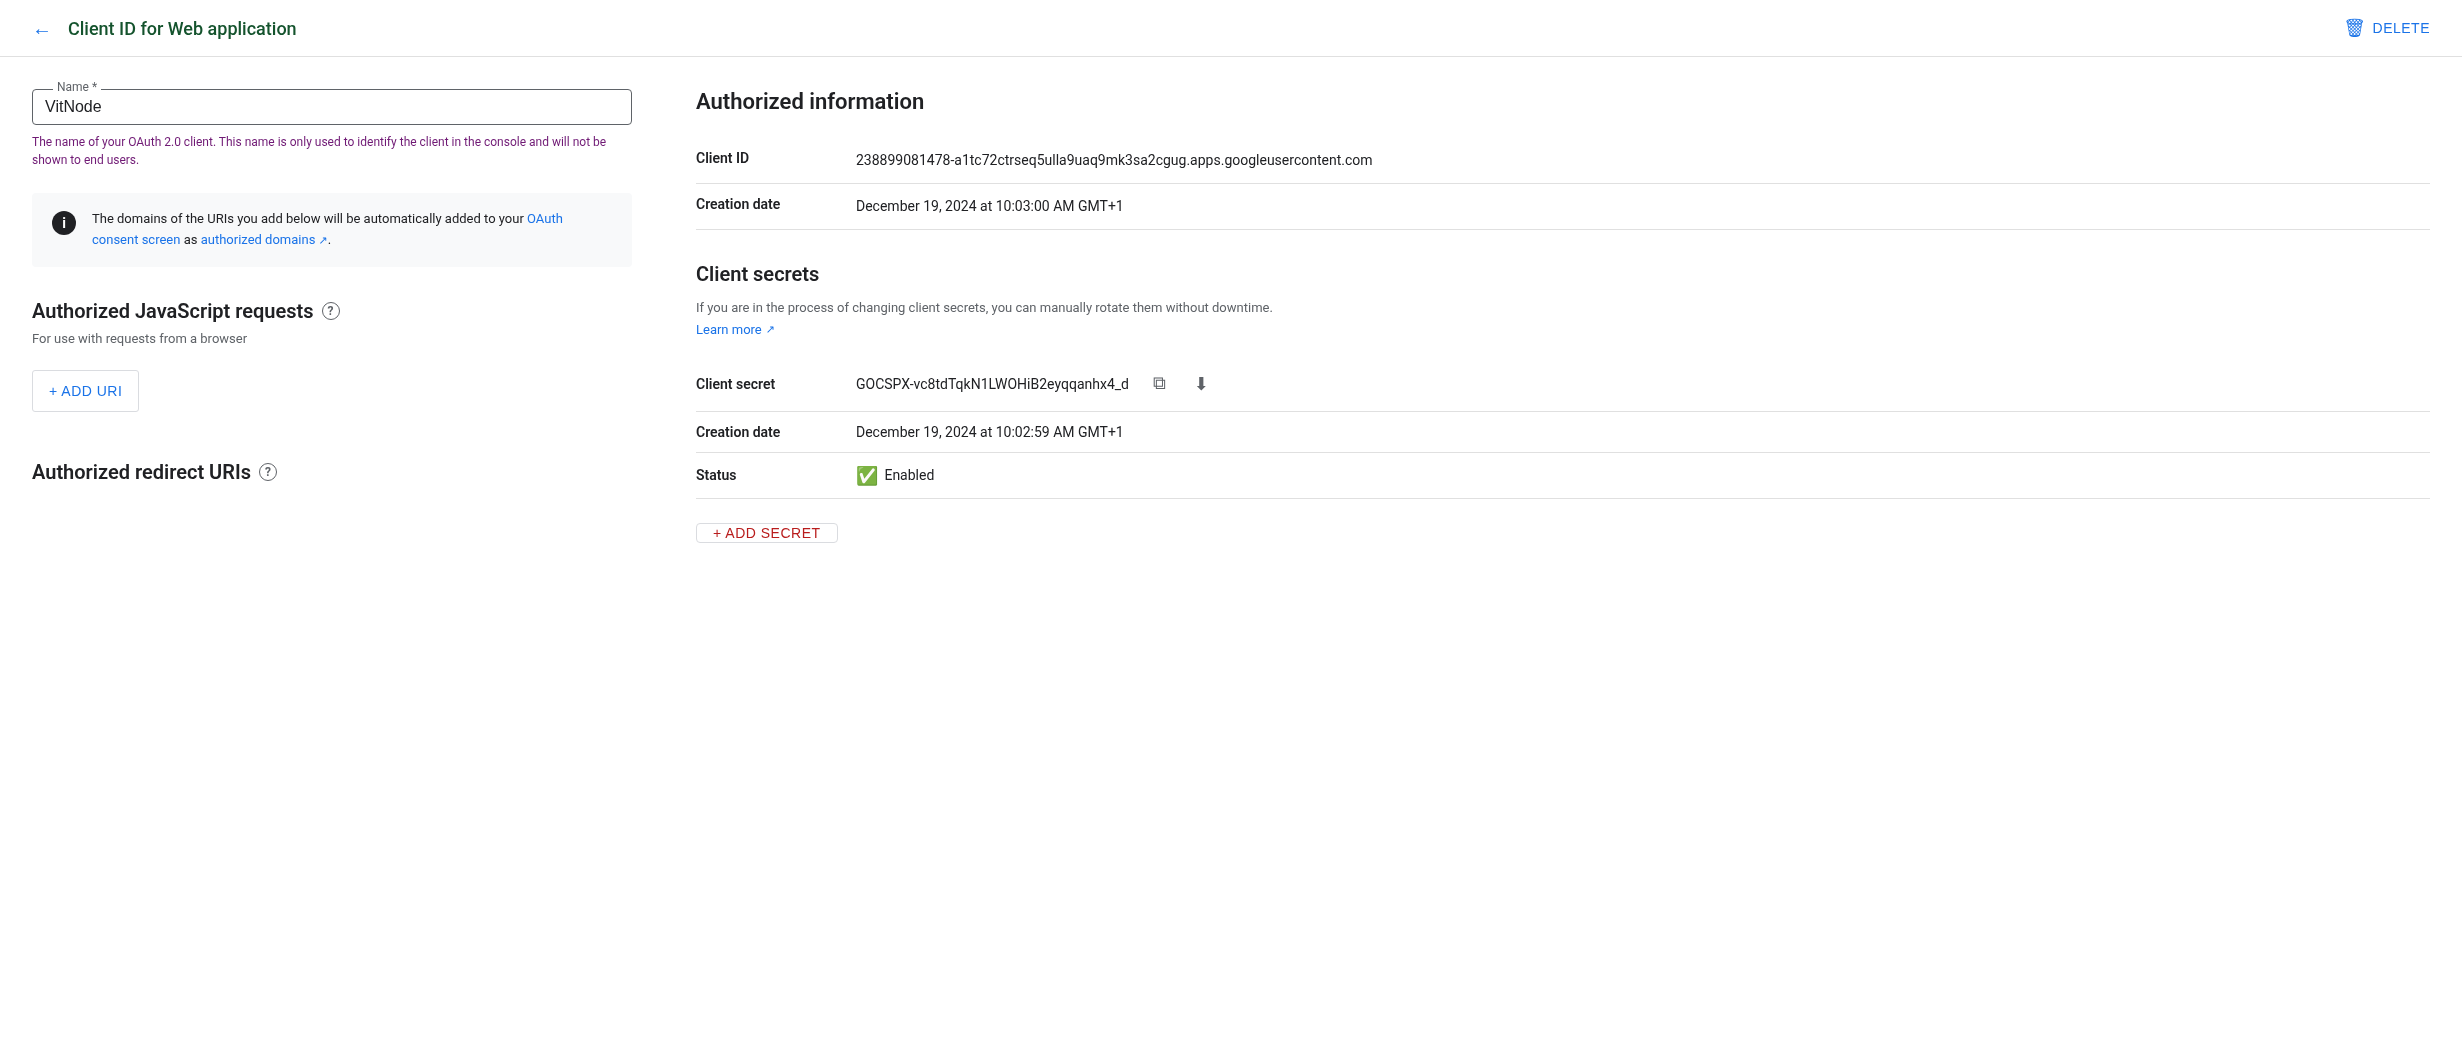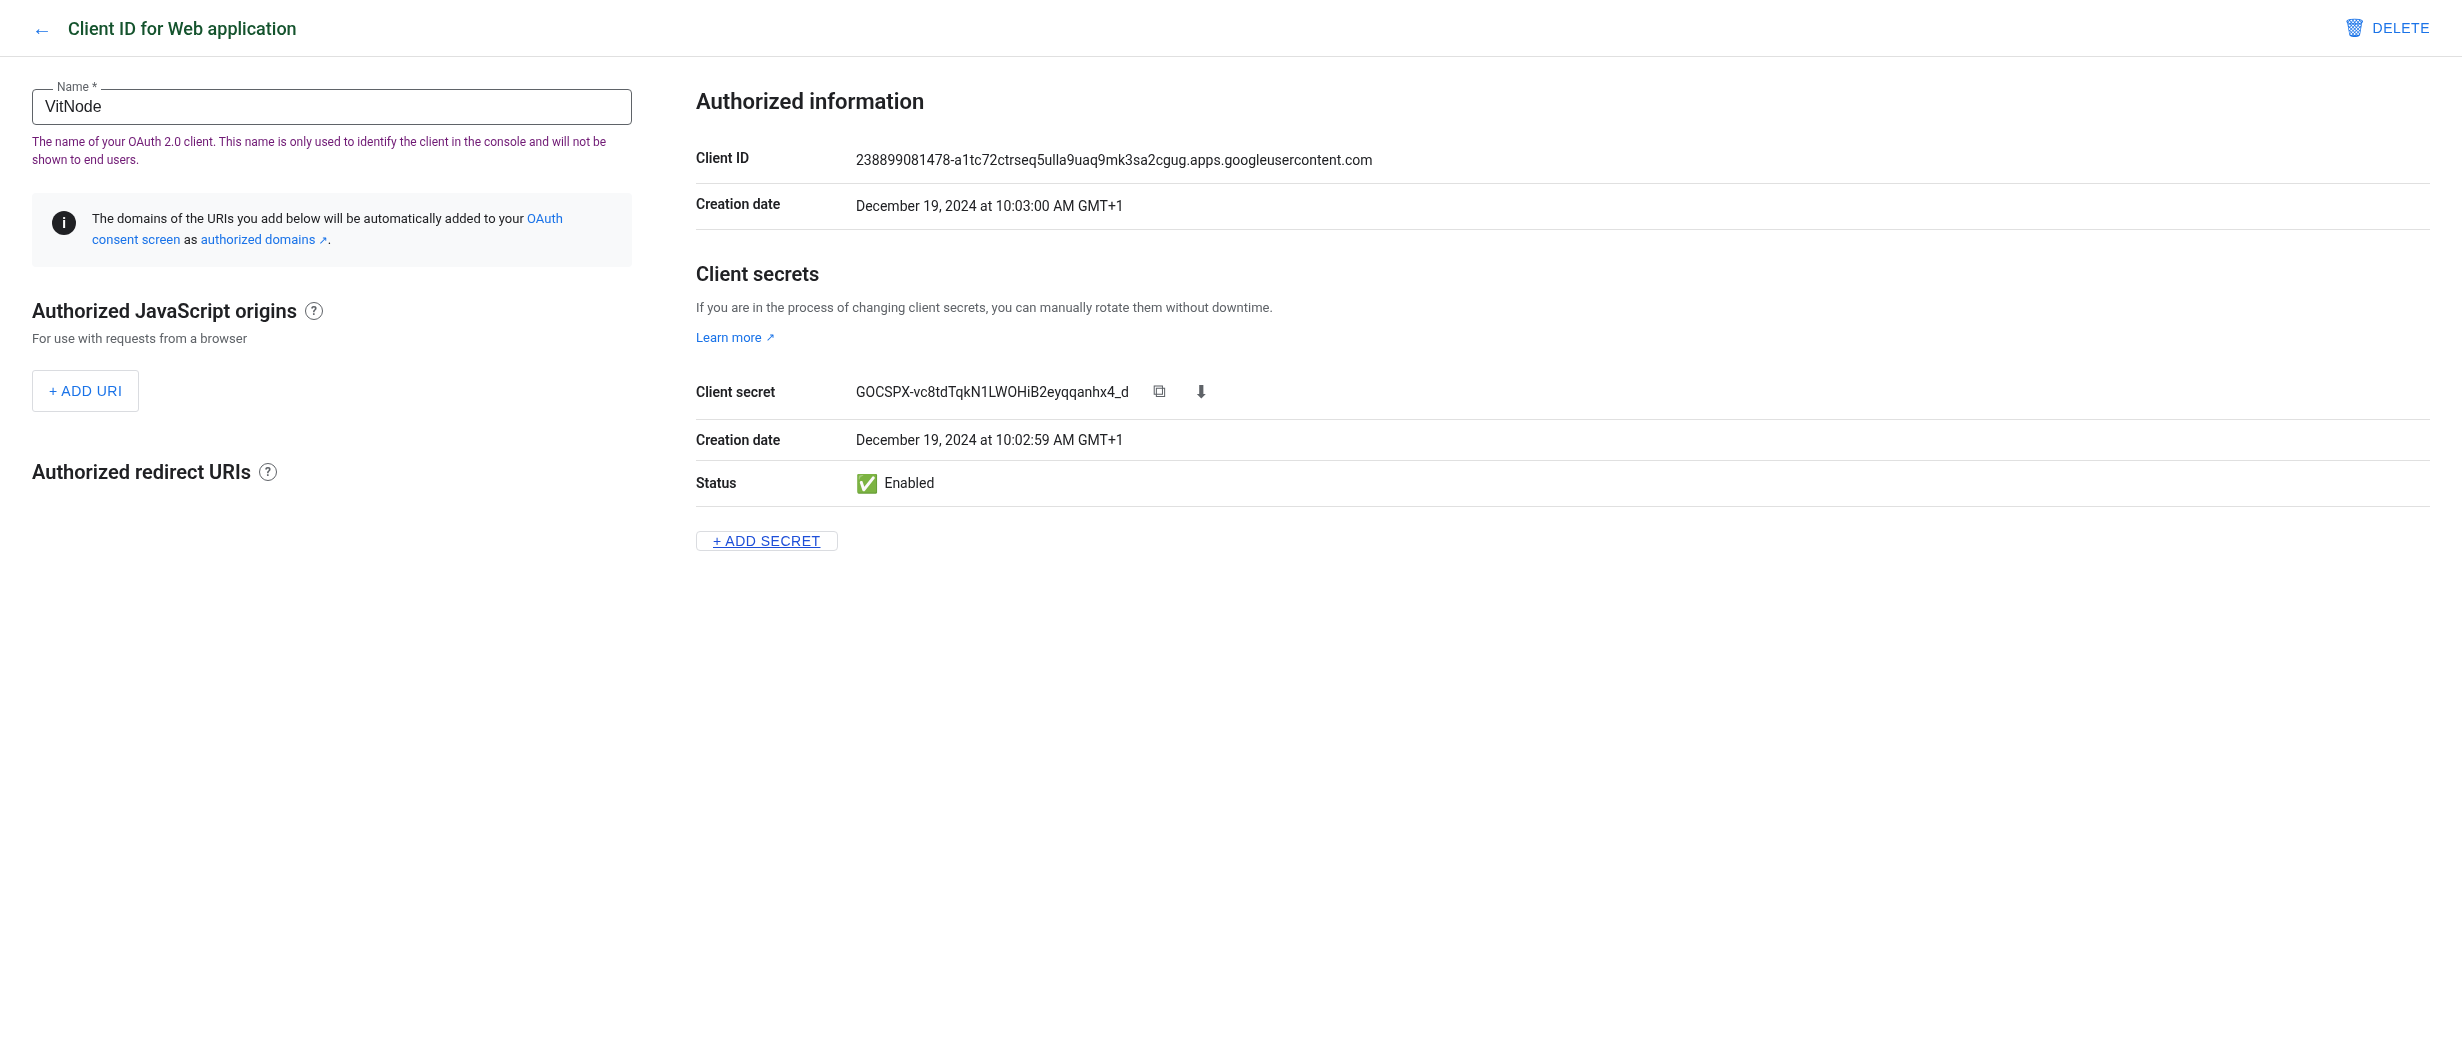--- a/index.html
+++ b/index.html
@@ -199,21 +199,21 @@
     }
     .client-secrets-title {
       font-size: 20px;
       font-weight: 600;
       color: #202124;
       margin-bottom: 12px;
     }
     .secrets-desc {
       font-size: 13px;
       color: #5f6368;
-      margin-bottom: 12px;
+      margin-bottom: 4px;
       line-height: 1.5;
     }
     .learn-more {
       color: #1a73e8;
       text-decoration: none;
       font-size: 13px;
       display: flex;
       align-items: center;
       gap: 4px;
       margin-bottom: 20px;
@@ -262,32 +262,31 @@
       color: #202124;
     }
     .status-icon {
       color: #34a853;
       font-size: 18px;
     }
     .add-secret-btn {
       display: flex;
       align-items: center;
       gap: 6px;
-      color: #1d4ed8;
+      color: #b91c1c;
       font-size: 14px;
       font-weight: 500;
       cursor: pointer;
       border: 1px solid #dadce0;
       background: #fff;
       border-radius: 4px;
       padding: 1px 16px;
       letter-spacing: 0.5px;
       text-transform: uppercase;
       margin-top: 24px;
-      text-decoration: underline;
     }
     .redirect-section-title {
       font-size: 20px;
       font-weight: 600;
       color: #202124;
       margin-top: 40px;
       display: flex;
       align-items: center;
       gap: 8px;
     }
@@ -320,21 +319,21 @@
 
     <div class="info-box">
       <div class="info-icon">i</div>
       <div class="info-text">
         <span>The domains of the URIs you add below will be automatically added to your </span><a class="info-link">OAuth consent screen</a><span> as </span><a class="info-link"><span>authorized domains</span> <span style="font-size:11px">↗</span></a><span>.</span>
       </div>
     </div>
 
     <div>
       <div class="section-title">
-        <span>Authorized JavaScript origins</span>
+        <span>Authorized JavaScript requests</span>
         <span class="help-icon">?</span>
       </div>
       <div class="section-subtitle">For use with requests from a browser</div>
       <button class="add-uri-btn">
         <span>+ ADD URI</span>
       </button>
     </div>
 
     <div style="margin-top: 48px;">
       <div class="redirect-section-title">

